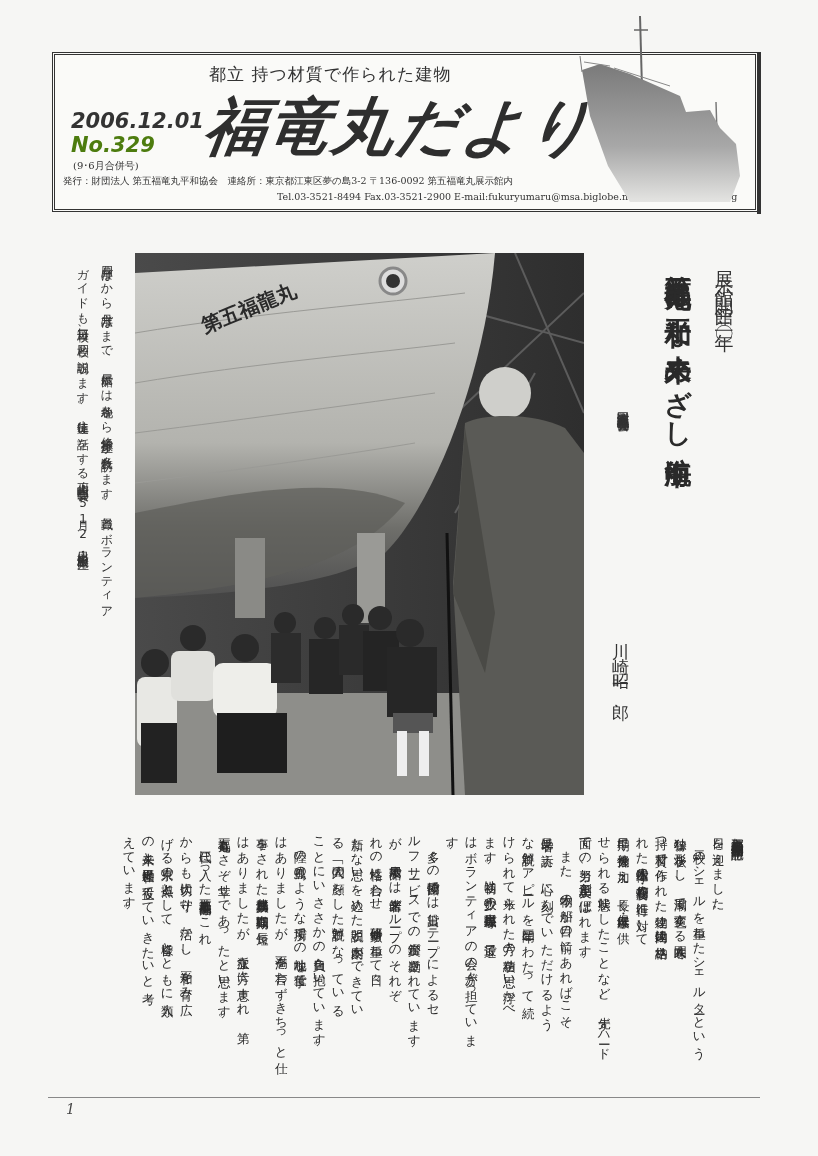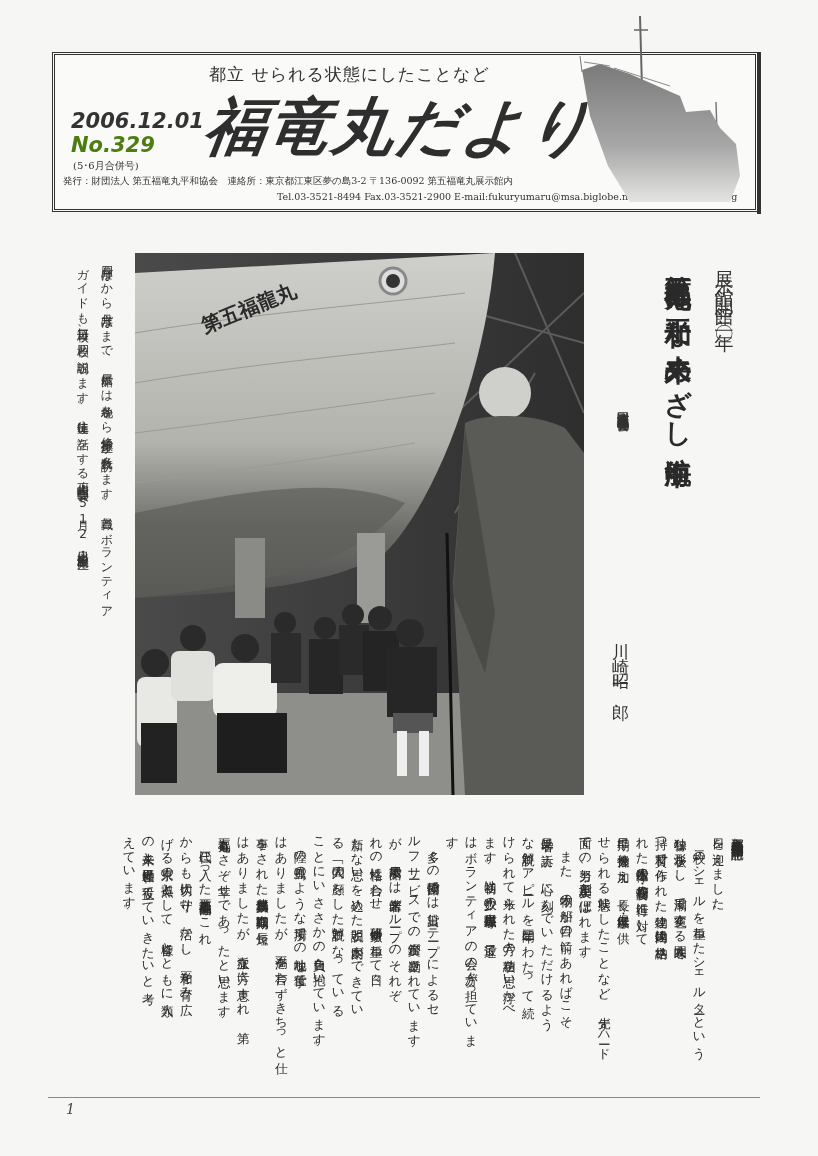--- a/index.html
+++ b/index.html
@@ -43,24 +43,24 @@
   .footer-rule { position: absolute; left: 48px; top: 1097px; width: 712px; height: 1px; background: #888; }
   .page-num { position: absolute; left: 66px; top: 1101px; font-style: italic; font-size: 14px; color: #444; }
 </style>
 </head>
 <body>
 
 <div class="page">
 
   <div class="masthead">
     <div class="inner-right-border"></div>
-    <div class="mast-subtitle">都立 せられる状態にしたことなど</div>
+    <div class="mast-subtitle">都立 持つ材質で作られた建物</div>
     <div class="mast-date">2006.12.01</div>
     <div class="mast-issue">No.329</div>
-    <div class="mast-combined">(5･6月合併号)</div>
+    <div class="mast-combined">(9･6月合併号)</div>
     <div class="mast-title">福竜丸だより</div>
     <div class="mast-contact1">発行：財団法人 第五福竜丸平和協会　連絡所：東京都江東区夢の島3-2 〒136-0092 第五福竜丸展示館内</div>
     <div class="mast-contact2">Tel.03-3521-8494  Fax.03-3521-2900  E-mail:fukuryumaru@msa.biglobe.ne.jp  URL  http://d5f.org</div>
   </div>
 
   <svg class="ship-silhouette" viewBox="0 0 176 196">
     <defs>
       <linearGradient id="shipg" x1="0" y1="0" x2="0" y2="1">
         <stop offset="0" stop-color="#7a7a7a"></stop>
         <stop offset="0.6" stop-color="#a8a8a8"></stop>

